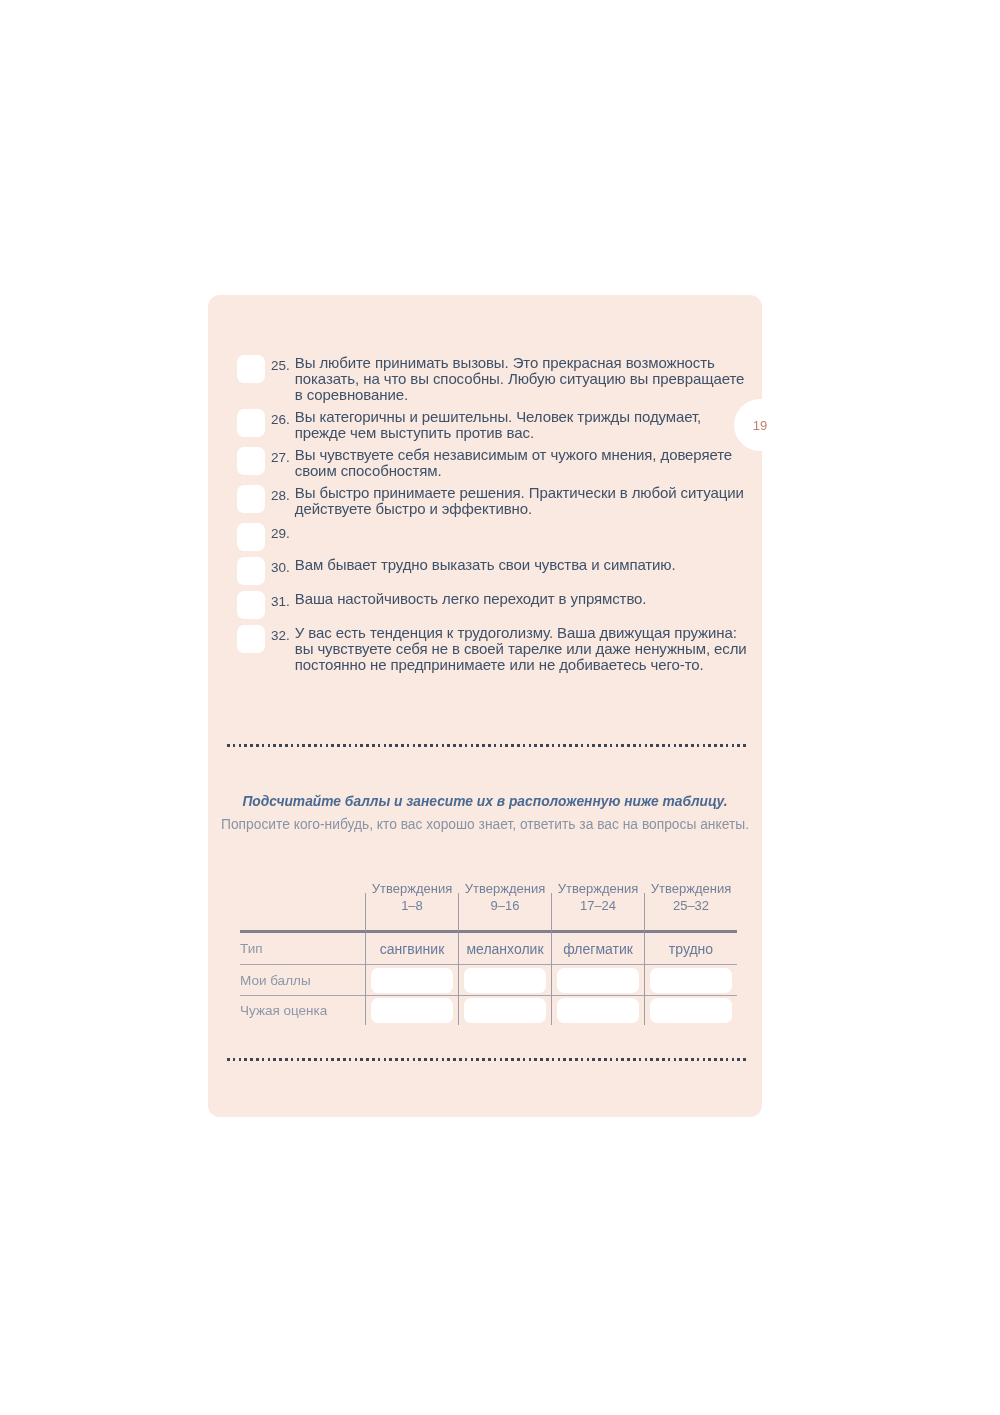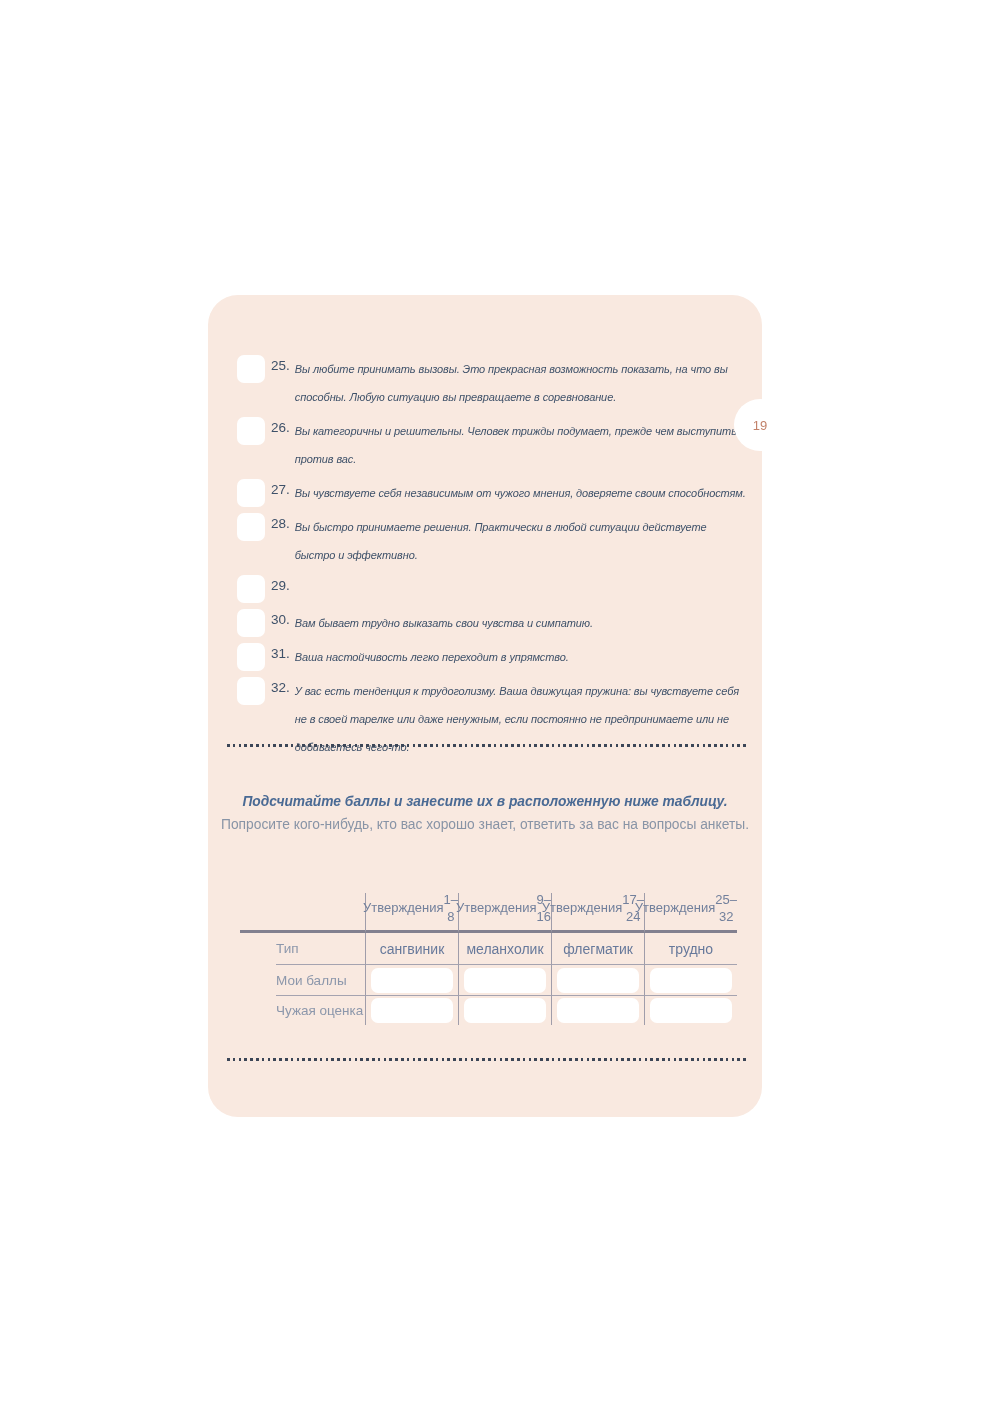--- a/index.html
+++ b/index.html
@@ -18,37 +18,36 @@
     --box-bg:#ffffff;
   }
   *{margin:0;padding:0;box-sizing:border-box;}
   html,body{background:#ffffff;}
   .page{
     position:relative;width:1000px;height:1415px;background:#ffffff;
     font-family:"Liberation Sans","DejaVu Sans",sans-serif;overflow:hidden;
   }
   .card{
     position:absolute;left:208px;top:295px;width:554px;height:822px;
-    background:var(--card-bg);border-radius:30px;
+    background:var(--card-bg);border-radius:12px;
   }
   
   .questions{position:absolute;left:29px;top:60px;width:512px;}
   .question{display:flex;align-items:flex-start;margin-bottom:6px;}
   .checkbox{
     flex:0 0 28px;width:28px;height:28px;background:var(--box-bg);
     border-radius:7px;margin-right:6px;
   }
   .qnum{
     flex:0 0 18px;text-align:right;margin-right:5px;
     font-size:13.5px;line-height:22px;color:var(--text-dark);
   }
   .qtext{
-    width:470px;font-size:11px;line-height:28px;color:var(--text-dark);
+    width:470px;font-size:15px;line-height:16px;color:var(--text-dark);
     letter-spacing:-0.1px;
-    font-style:italic;
   }
   
   .dots{
     position:absolute;height:3px;
     background:repeating-linear-gradient(to right,var(--dots) 0 2.6px,transparent 2.6px 5.8px);
   }
   .dots-top{left:19px;top:449px;width:521px;}
   .dots-bottom{left:19px;top:763px;width:521px;}
   
   .instructions{
@@ -59,27 +58,27 @@
   .instr-light{color:var(--instr-light);}
   
   .score-table{
     position:absolute;left:32px;top:598px;width:497px;
     display:grid;grid-template-columns:125px 93px 93px 93px 93px;
   }
   .cell{display:flex;align-items:center;justify-content:center;}
   .cell.vline{border-left:1px solid var(--line-vert);}
   .row-head{height:40px;border-bottom:3px solid var(--line-thick);}
   .th{
-    flex-direction:row;justify-content:flex-end;padding-bottom:8px;
+    flex-direction:column;justify-content:flex-end;padding-bottom:16px;
     font-size:13px;line-height:17px;color:var(--table-header);text-align:center;
   }
   .row-type{height:32px;border-bottom:1px solid var(--line-thin);}
   .row-mid{height:31px;border-bottom:1px solid var(--line-thin);}
   .row-last{height:29px;}
-  .label-cell{justify-content:flex-start;font-size:13.5px;color:var(--table-label);margin-left:36px;}
+  .label-cell{justify-content:flex-start;font-size:13.5px;color:var(--table-label);}
   .value-cell{font-size:14px;color:var(--table-value);}
   .score-box{
     width:82px;height:25px;background:var(--box-bg);border-radius:7px;
     border:none;outline:none;
   }
   
   .page-badge{
     position:absolute;left:734px;top:399px;width:52px;height:52px;
     border-radius:50%;background:#ffffff;display:flex;align-items:center;
     justify-content:center;font-size:13px;color:var(--badge-text);

